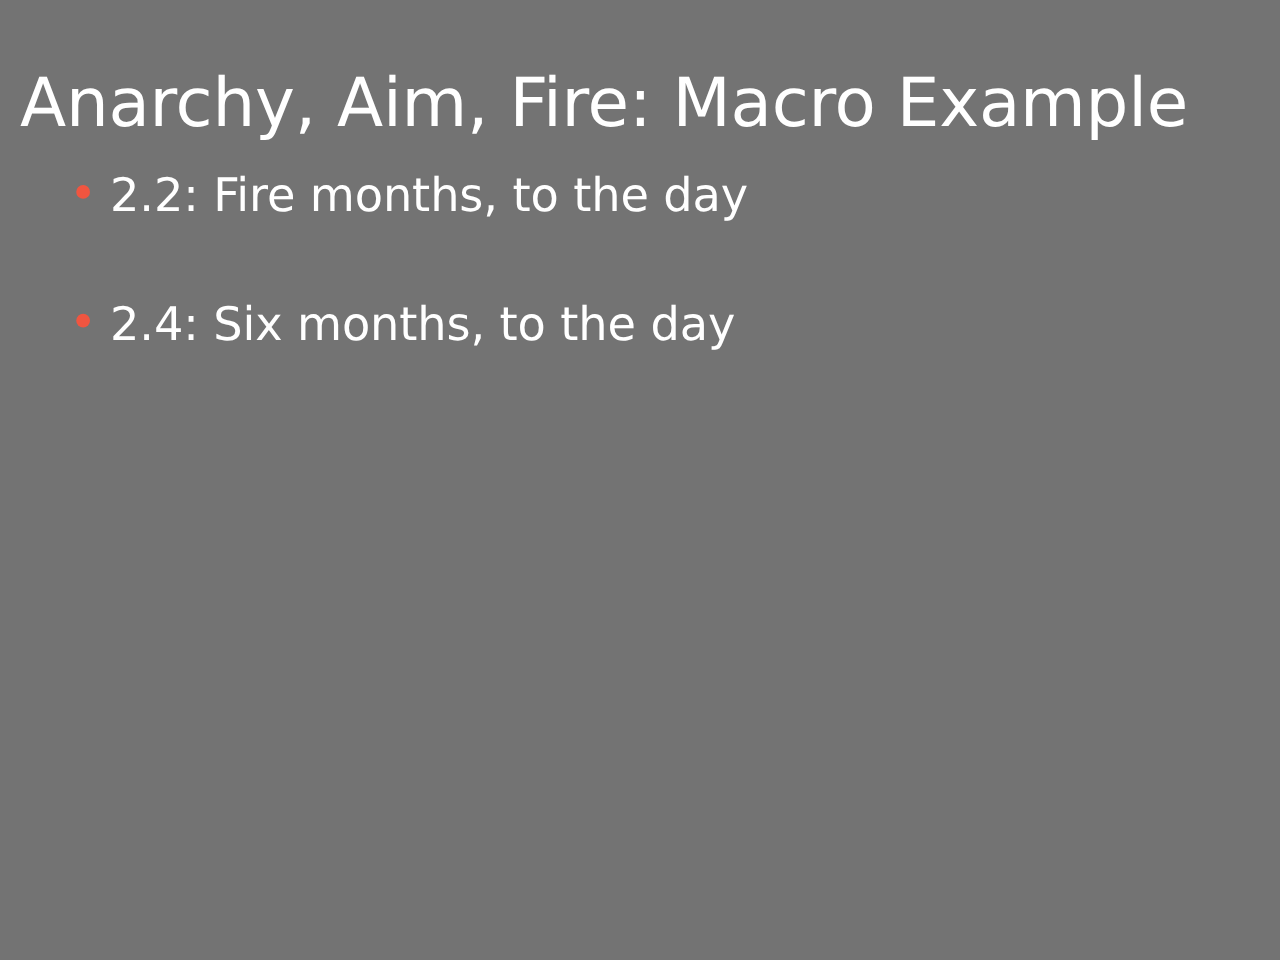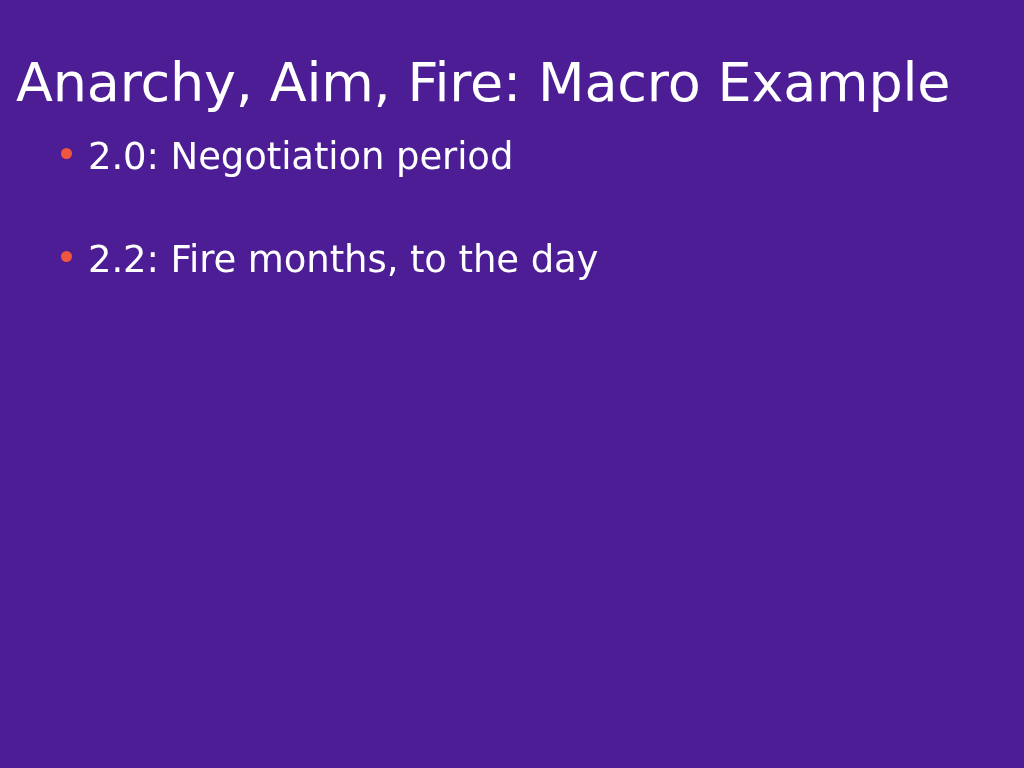--- a/index.html
+++ b/index.html
@@ -12,21 +12,21 @@
     width: 1024px;
     height: 768px;
     overflow: hidden;
     font-family: "DejaVu Sans", sans-serif;
   }
 
   #slide {
     position: relative;
     width: 1024px;
     height: 768px;
-    background: #4c1d95;
+    background: #737373;
     box-sizing: border-box;
   }
 
   #slide-title {
     position: absolute;
     left: 16px;
     top: 16px;
     width: 992px;
     color: #FFFFFF;
     font-family: "DejaVu Sans", sans-serif;
@@ -84,28 +84,28 @@
 </style>
 </head>
 <body>
 
 <div id="slide">
 
   <h1 id="slide-title">Anarchy, Aim, Fire: Macro Example</h1>
 
   <ul id="bullet-list">
 
-    <li class="bullet-item">
-      <span class="bullet-marker"></span>
-      <span class="bullet-text">2.0: Negotiation period</span>
-    </li>
 
     <li class="bullet-item">
       <span class="bullet-marker"></span>
       <span class="bullet-text">2.2: Fire months, to the day</span>
     </li>
 
+    <li class="bullet-item">
+      <span class="bullet-marker"></span>
+      <span class="bullet-text">2.4: Six months, to the day</span>
+    </li>
 
 
 
   </ul>
 
 </div>
 
 </body></html>

